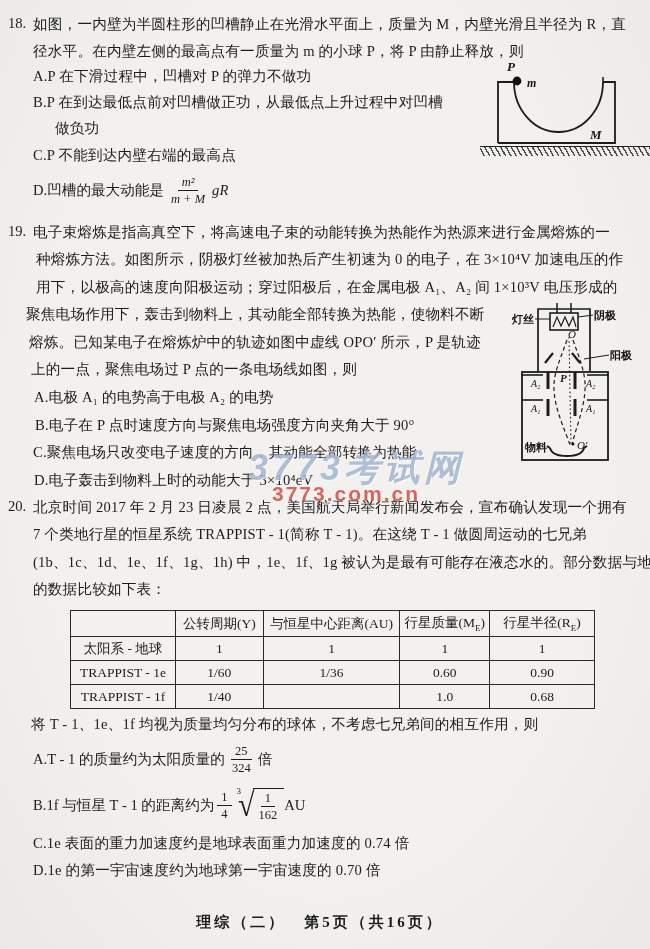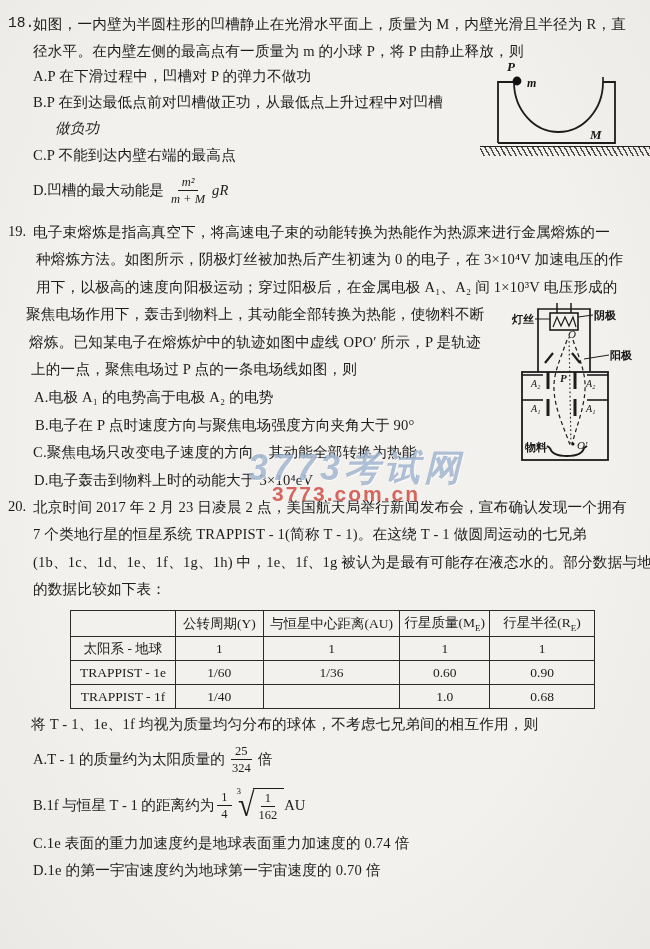--- a/index.html
+++ b/index.html
@@ -46,26 +46,26 @@
           letter-spacing:2px;color:rgba(205,62,52,0.78);
           font-family:"Liberation Sans",sans-serif;}
   .footer{position:absolute;left:0;right:10px;top:913px;text-align:center;
           font-size:15px;font-weight:bold;letter-spacing:3px;}
 </style>
 </head>
 <body>
 
 <div class="page">
 
-  <span class="qnum" style="left:8px;top:15px;font-family:Liberation Mono, monospace;">18.</span>
+  <span class="qnum" style="left:8px;top:15px;">18.</span>
   <div class="line" style="left:33px;top:15px;">如图，一内壁为半圆柱形的凹槽静止在光滑水平面上，质量为 M，内壁光滑且半径为 R，直</div>
   <div class="line" style="left:33px;top:42px;">径水平。在内壁左侧的最高点有一质量为 m 的小球 P，将 P 由静止释放，则</div>
   <div class="line" style="left:33px;top:67px;">A.P 在下滑过程中，凹槽对 P 的弹力不做功</div>
   <div class="line" style="left:33px;top:93px;">B.P 在到达最低点前对凹槽做正功，从最低点上升过程中对凹槽</div>
-  <div class="line" style="left:55px;top:119px;font-style:italic;">做负功</div>
+  <div class="line" style="left:55px;top:119px;">做负功</div>
   <div class="line" style="left:33px;top:146px;">C.P 不能到达内壁右端的最高点</div>
 
   <div class="mathrow" style="left:33px;top:170px;height:40px;justify-content:space-between;">
     <span>D.凹槽的最大动能是</span>
     <span class="frac mit">
       <span class="num">m²</span>
       <span class="den">m + M</span>
     </span>
     <span class="mit">gR</span>
   </div>
@@ -215,14 +215,15 @@
     </span>
     <span>AU</span>
   </div>
 
   <div class="line" style="left:33px;top:834px;">C.1e 表面的重力加速度约是地球表面重力加速度的 0.74 倍</div>
   <div class="line" style="left:33px;top:861px;">D.1e 的第一宇宙速度约为地球第一宇宙速度的 0.70 倍</div>
 
   <div class="wm-main">3773考试网</div>
   <div class="wm-sub">3773.com.cn</div>
 
+  <div class="footer">理综（二）　第5页（共16页）</div>
 
 </div>
 
 </body></html>

